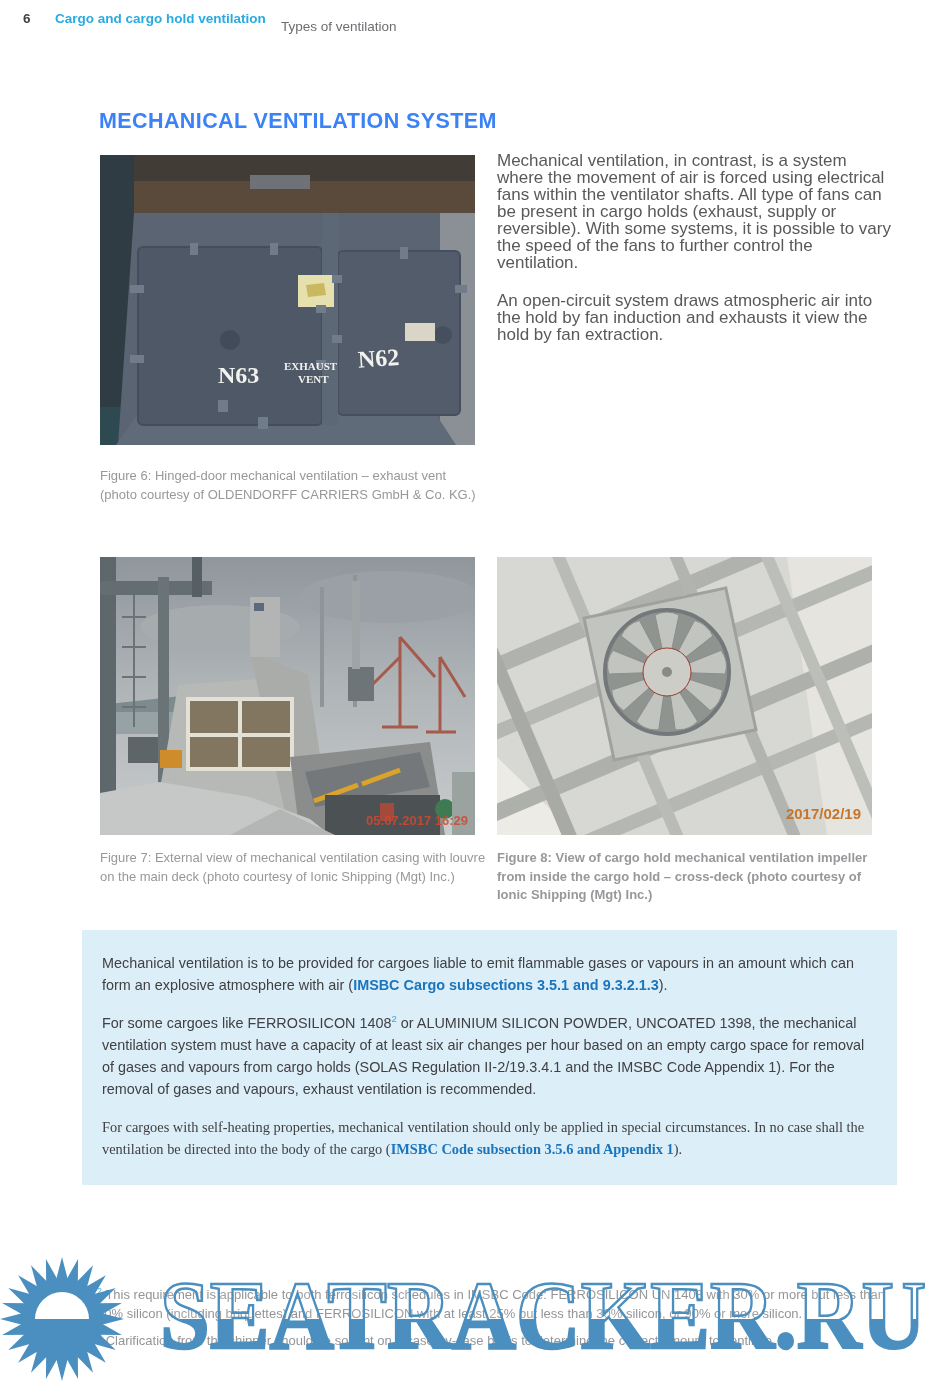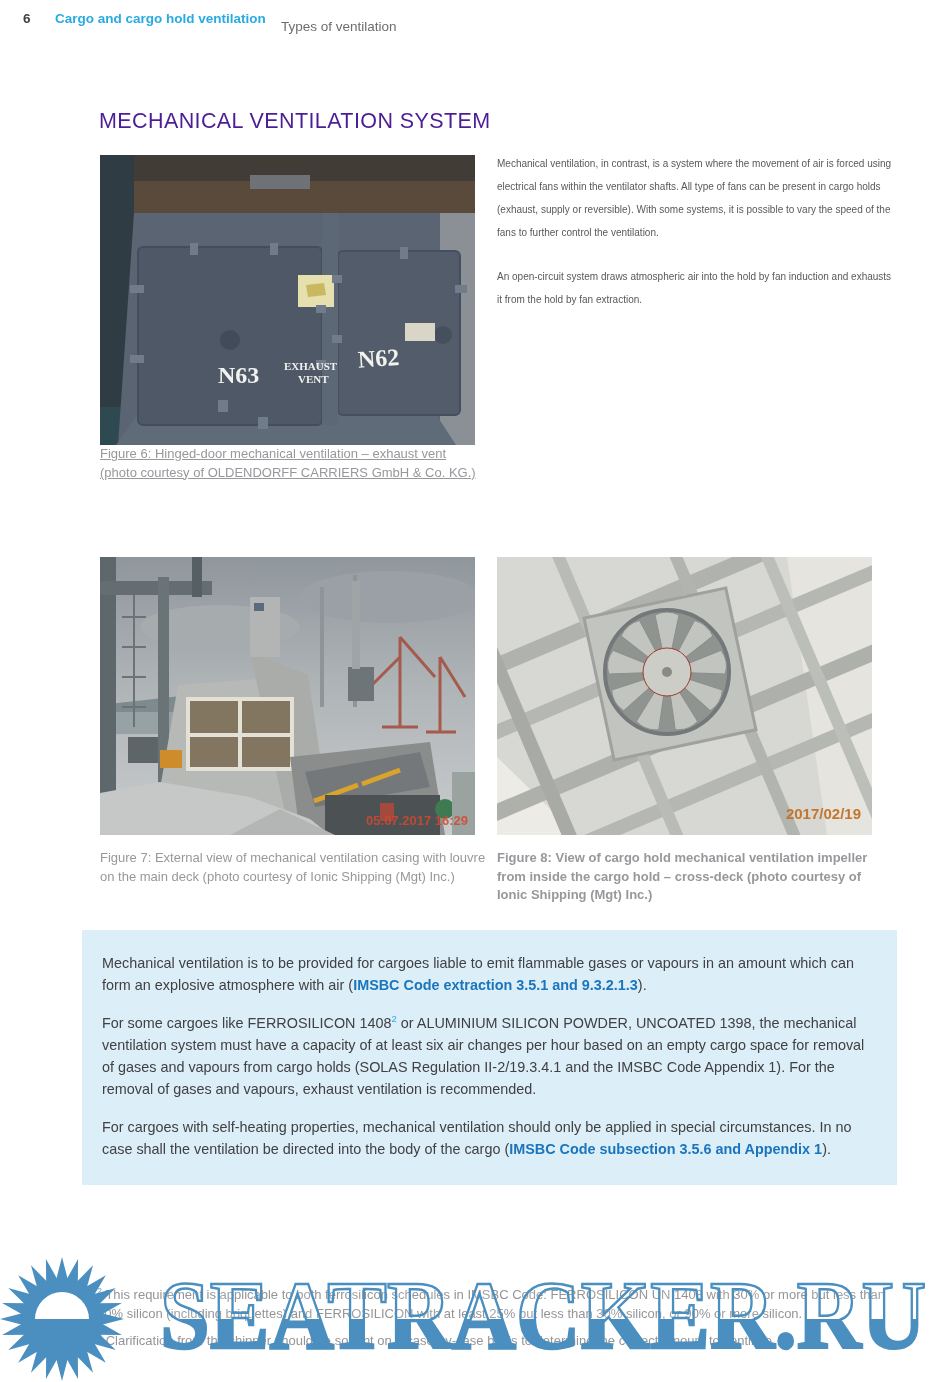--- a/index.html
+++ b/index.html
@@ -7,43 +7,43 @@
         font-family:"Liberation Sans",sans-serif;color:#58595B;}
   .abs{position:absolute;}
 
   
   .hdr{top:11px;left:0;width:936px;height:22px;font-size:13.5px;}
   .hdr .pgnum{position:absolute;left:23px;top:0;font-weight:bold;color:#414042;}
   .hdr .chap{position:absolute;left:55px;top:0;font-weight:bold;color:#29ABE2;}
   .hdr .sect{position:absolute;left:281px;top:8px;color:#6D6E71;}
 
   
-  .title{top:109px;left:99px;font-size:21.5px;letter-spacing:.4px;color:#4c1d95;font-weight:400;}
+  .title{top:109px;left:99px;font-size:21.5px;letter-spacing:.4px;color:#3b82f6;font-weight:700;}
 
   
   .photo{display:block;}
   .ph6{top:155px;left:100px;}
   .ph7{top:557px;left:100px;}
   .ph8{top:557px;left:497px;}
 
   
   .cap{font-size:13px;line-height:18.5px;color:#96989B;}
-  .cap6{top:445px;left:100px;width:382px;text-decoration:underline;}
+  .cap6{top:467px;left:100px;width:382px;}
   .cap7{top:849px;left:100px;width:388px;}
   .cap8{top:849px;left:497px;width:390px;font-weight:bold;}
 
   
-  .rcol{top:152px;left:497px;width:398px;font-size:10px;line-height:23px;color:#58595B;}
+  .rcol{top:152px;left:497px;width:398px;font-size:17px;line-height:17px;color:#58595B;}
   .rcol p{margin:0 0 21px 0;}
 
   
   .ibox{top:930px;left:82px;width:815px;box-sizing:border-box;background:#DCEEF8;
         padding:22px 20px 20px 20px;font-size:14.4px;line-height:22px;color:#414042;}
   .ibox p{margin:0 0 16px 0;}
-  .ibox p:last-child{margin-bottom:5px;}
+  .ibox p:last-child{margin-bottom:5px;font-family:Liberation Serif, serif;}
   .boxlink{color:#1B75BC;font-weight:bold;}
   sup.fn{color:#29ABE2;font-size:9.5px;line-height:0;}
 
   
   .fnotes{top:1286px;left:97px;width:800px;font-size:13px;line-height:18.5px;color:#939598;}
   .fnote{margin:0 0 9px 0;}
   .fnote sup{color:#5BA7D6;font-size:9px;line-height:0;}
 
   
   .wm-sun{top:1256px;left:-6px;}
@@ -107,21 +107,21 @@
     <g class="svgtext" fill="#f2f2ee" font-weight="bold">
       <text x="118" y="228" font-size="24" font-family="Liberation Serif,serif">N63</text>
       <text x="184" y="215" font-size="11" font-family="Liberation Serif,serif">EXHAUST</text>
       <text x="198" y="228" font-size="11" font-family="Liberation Serif,serif">VENT</text>
       <text x="258" y="212" font-size="24" font-family="Liberation Serif,serif" transform="rotate(-4 270 205)">N62</text>
     </g>
   </svg>
 
   <div class="abs rcol">
     <p>Mechanical ventilation, in contrast, is a system where the movement of air is forced using electrical fans within the ventilator shafts. All type of fans can be present in cargo holds (exhaust, supply or reversible). With some systems, it is possible to vary the speed of the fans to further control the ventilation.</p>
-    <p>An open-circuit system draws atmospheric air into the hold by fan induction and exhausts it from the hold by fan extraction.</p>
+    <p>An open-circuit system draws atmospheric air into the hold by fan induction and exhausts it view the hold by fan extraction.</p>
   </div>
 
   <div class="abs cap cap6">Figure 6: Hinged-door mechanical ventilation – exhaust vent (photo courtesy of OLDENDORFF CARRIERS GmbH &amp; Co. KG.)</div>
 
   <svg class="abs photo ph7" width="375" height="278" viewBox="0 0 375 278">
     <defs>
       <linearGradient id="sky7" x1="0" y1="0" x2="0" y2="1">
         <stop offset="0" stop-color="#8F969C"></stop>
           <stop offset="0.45" stop-color="#AEB3B6"></stop>
           <stop offset="1" stop-color="#C9CCCD"></stop>
@@ -219,21 +219,21 @@
     <circle cx="170" cy="115" r="24" fill="#CDCDC7" stroke="#9a3b2a" stroke-width="1"></circle>
     <circle cx="170" cy="115" r="5" fill="#8B8B85"></circle>
 
     <text class="svgtext" x="364" y="262" text-anchor="end" font-size="15" font-weight="bold" fill="#C4762C">2017/02/19</text>
   </svg>
 
   <div class="abs cap cap7">Figure 7: External view of mechanical ventilation casing with louvre on the main deck (photo courtesy of Ionic Shipping (Mgt) Inc.)</div>
   <div class="abs cap cap8">Figure 8: View of cargo hold mechanical ventilation impeller from inside the cargo hold – cross-deck (photo courtesy of Ionic Shipping (Mgt) Inc.)</div>
 
   <div class="abs ibox">
-    <p><span>Mechanical ventilation is to be provided for cargoes liable to emit flammable gases or vapours in an amount which can form an explosive atmosphere with air (</span><span class="boxlink">IMSBC Code extraction 3.5.1 and 9.3.2.1.3</span><span>).</span></p>
+    <p><span>Mechanical ventilation is to be provided for cargoes liable to emit flammable gases or vapours in an amount which can form an explosive atmosphere with air (</span><span class="boxlink">IMSBC Cargo subsections 3.5.1 and 9.3.2.1.3</span><span>).</span></p>
     <p><span>For some cargoes like FERROSILICON 1408</span><sup class="fn">2</sup><span> or ALUMINIUM SILICON POWDER, UNCOATED 1398, the mechanical ventilation system must have a capacity of at least six air changes per hour based on an empty cargo space for removal of gases and vapours from cargo holds (SOLAS Regulation II-2/19.3.4.1 and the IMSBC Code Appendix 1). For the removal of gases and vapours, exhaust ventilation is recommended.</span></p>
     <p><span>For cargoes with self-heating properties, mechanical ventilation should only be applied in special circumstances. In no case shall the ventilation be directed into the body of the cargo (</span><span class="boxlink">IMSBC Code subsection 3.5.6 and Appendix 1</span><span>).</span></p>
   </div>
 
   <div class="abs fnotes">
     <div class="fnote"><sup>2</sup> <span>This requirement is applicable to both ferrosilicon schedules in IMSBC Code: FERROSILICON UN 1408 with 30% or more but less than 90% silicon (including briquettes) and FERROSILICON with at least 25% but less than 30% silicon, or 90% or more silicon.</span></div>
     <div class="fnote"><sup>3</sup> <span>Clarification from the shipper should be sought on a case-by-case basis to determine the correct amount to ventilate.</span></div>
   </div>
 
   <svg class="abs wm-sun" width="136" height="126" viewBox="-68 -63 136 126">

